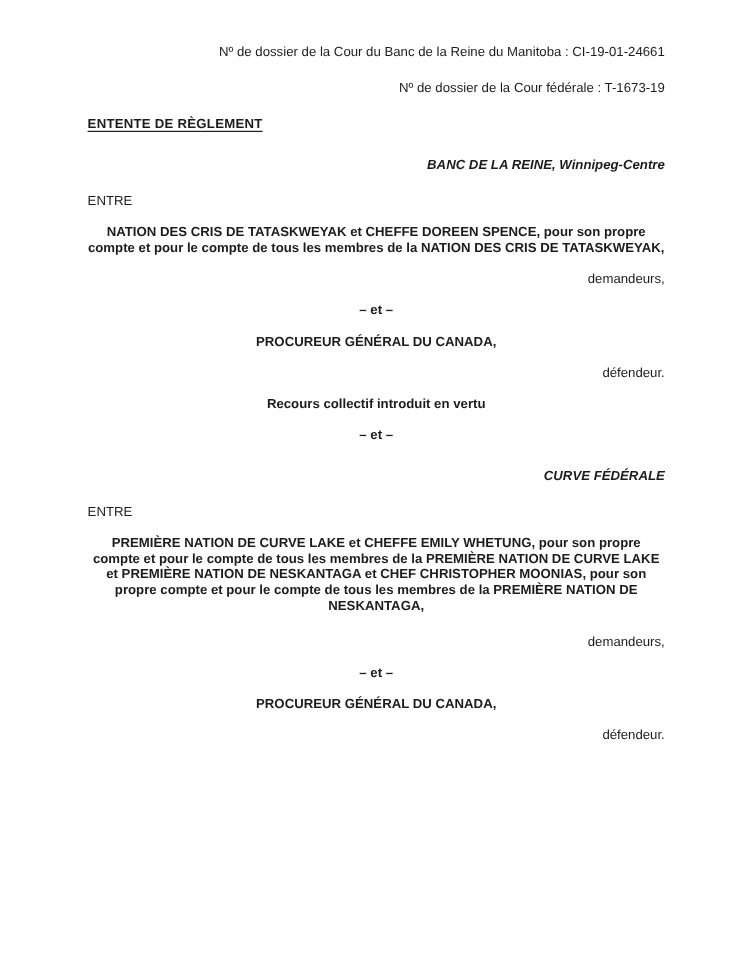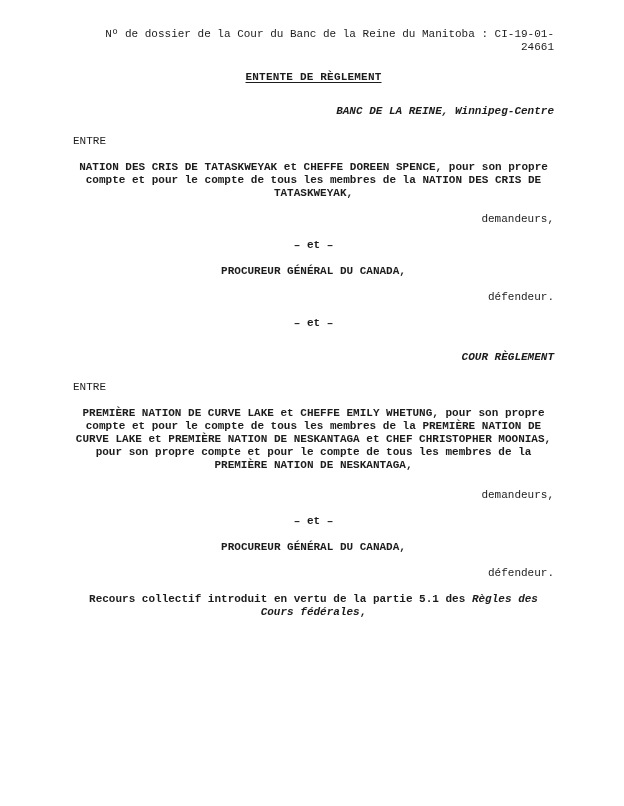--- a/index.html
+++ b/index.html
@@ -6,84 +6,85 @@
     margin: 0;
     padding: 0;
     background: #ffffff;
   }
   .page {
     position: relative;
     width: 624px;
     height: 806px;
     background: #ffffff;
     box-sizing: border-box;
-    padding: 28px 70px 0 73px;
-    font-family: Liberation Mono, monospace;
+    padding: 38px 70px 0 73px;
+    font-family: Liberation Sans, sans-serif;
     font-size: 11px;
     line-height: 13px;
     color: #1c1c1c;
     overflow: hidden;
   }
   .block { margin-top: 13px; }
   .block:first-child { margin-top: 0; }
   .gap-sm { }
   .gap-md { margin-top: 17px; }
   .gap-lg { margin-top: 21px; }
   .right  { text-align: right; }
   .center { text-align: center; }
   .bold   { font-weight: bold; }
   .italic { font-style: italic; text-align: right; }
   .title {
     font-weight: bold;
-    text-align: center;
+    text-align: left;
     text-decoration: underline;
     text-underline-offset: 2px;
     letter-spacing: 0.2px;
   }
 </style>
 </head>
 <body>
 
 <div class="page">
 
   <div class="block right">Nº de dossier de la Cour du Banc de la Reine du Manitoba : CI-19-01-24661</div>
 
+  <div class="block right gap-md">Nº de dossier de la Cour fédérale : T-1673-19</div>
 
   <div class="block title gap-md">ENTENTE DE RÈGLEMENT</div>
 
   <div class="block center bold italic gap-lg">BANC DE LA REINE, Winnipeg-Centre</div>
 
   <div class="block gap-md">ENTRE</div>
 
   <div class="block center bold gap-sm">NATION DES CRIS DE TATASKWEYAK et CHEFFE DOREEN SPENCE, pour son propre compte et pour le compte de tous les membres de la NATION DES CRIS DE TATASKWEYAK,</div>
 
   <div class="block right">demandeurs,</div>
 
   <div class="block center bold">– et –</div>
 
   <div class="block center bold">PROCUREUR GÉNÉRAL DU CANADA,</div>
 
   <div class="block right">défendeur.</div>
 
   <div class="block center bold gap-sm">
+    <div>Recours collectif introduit en vertu</div>
   </div>
 
   <div class="block center bold">– et –</div>
 
-  <div class="block center bold italic gap-lg">COUR RÈGLEMENT</div>
+  <div class="block center bold italic gap-lg">CURVE FÉDÉRALE</div>
 
   <div class="block gap-md">ENTRE</div>
 
   <div class="block center bold">PREMIÈRE NATION DE CURVE LAKE et CHEFFE EMILY WHETUNG, pour son propre compte et pour le compte de tous les membres de la PREMIÈRE NATION DE CURVE LAKE et PREMIÈRE NATION DE NESKANTAGA et CHEF CHRISTOPHER MOONIAS, pour son propre compte et pour le compte de tous les membres de la PREMIÈRE NATION DE NESKANTAGA,</div>
 
   <div class="block right gap-md">demandeurs,</div>
 
   <div class="block center bold">– et –</div>
 
   <div class="block center bold">PROCUREUR GÉNÉRAL DU CANADA,</div>
 
   <div class="block right">défendeur.</div>
 
   <div class="block center bold gap-sm">
-    <div><span>Recours collectif introduit en vertu de la partie 5.1 des </span><span class="italic">Règles des Cours fédérales</span><span>,</span></div>
   </div>
 
 </div>
 
 </body></html>

